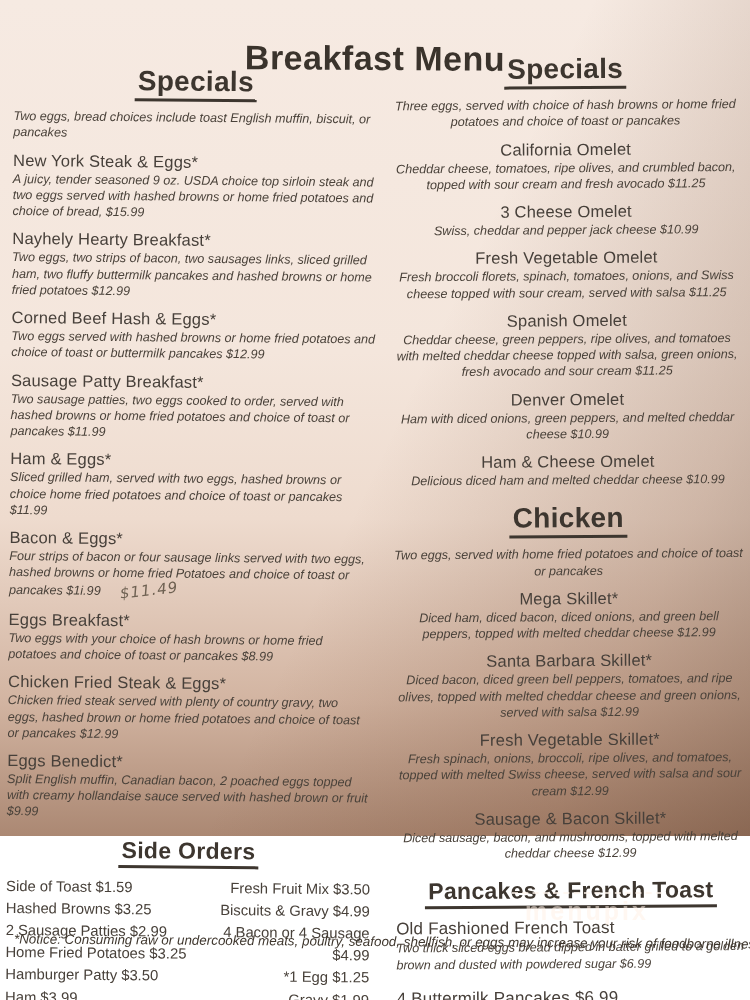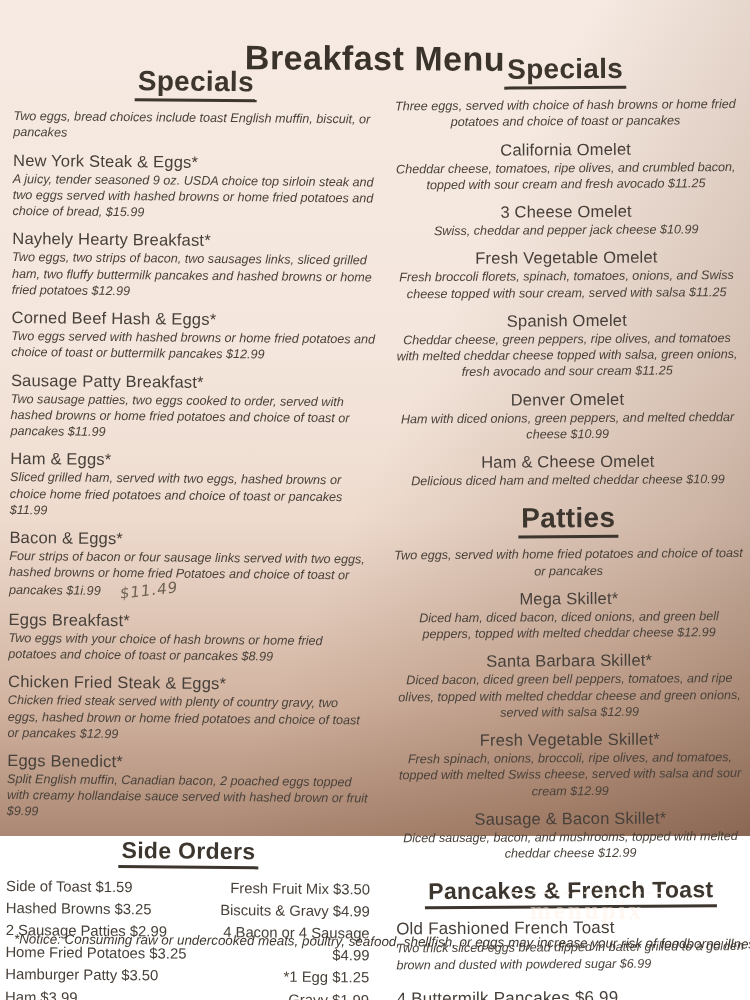--- a/index.html
+++ b/index.html
@@ -55,21 +55,21 @@
   .side-col-a { width:53%; text-align:left; }
   .side-col-b { width:47%; text-align:right; }
   .side-item { white-space:normal; }
   .pancakes-items { text-align:left; }
   .pancakes-items .item-name { font-size:17px; }
   .notice {
     position:absolute; left:14px; top:934px; width:730px;
     font-style:italic; font-size:13.4px; color:#3f372e;
     transform:rotate(0.4deg); white-space:nowrap;
   }
-  .watermark { position:absolute; left:503px; top:892px; width:168px; text-align:center;font-family:Liberation Serif, serif; }
+  .watermark { position:absolute; left:503px; top:892px; width:168px; text-align:center; }
   .dash-line {
     border-top:2px dashed rgba(255,246,238,0.75);
     width:150px; margin:0 auto 3px;
   }
   .wm-text {
     font-size:25px; font-weight:bold; letter-spacing:3px;
     color:rgba(255,240,229,0.55);
   }
 </style>
 </head>
@@ -178,21 +178,21 @@
     <div class="item">
       <div class="item-name">Denver Omelet</div>
       <div class="item-desc">Ham with diced onions, green peppers, and melted cheddar cheese $10.99</div>
     </div>
     <div class="item">
       <div class="item-name">Ham &amp; Cheese Omelet</div>
       <div class="item-desc">Delicious diced ham and melted cheddar cheese $10.99</div>
     </div>
 
     <div class="heading-wrap" style="margin-top:14px;">
-      <h2 class="section-heading">Patties</h2>
+      <h2 class="section-heading">Chicken</h2>
     </div>
     <div class="intro">Two eggs, served with home fried potatoes and choice of toast or pancakes</div>
 
     <div class="item">
       <div class="item-name">Mega Skillet*</div>
       <div class="item-desc">Diced ham, diced bacon, diced onions, and green bell peppers, topped with melted cheddar cheese $12.99</div>
     </div>
     <div class="item">
       <div class="item-name">Santa Barbara Skillet*</div>
       <div class="item-desc">Diced bacon, diced green bell peppers, tomatoes, and ripe olives, topped with melted cheddar cheese and green onions, served with salsa $12.99</div>

